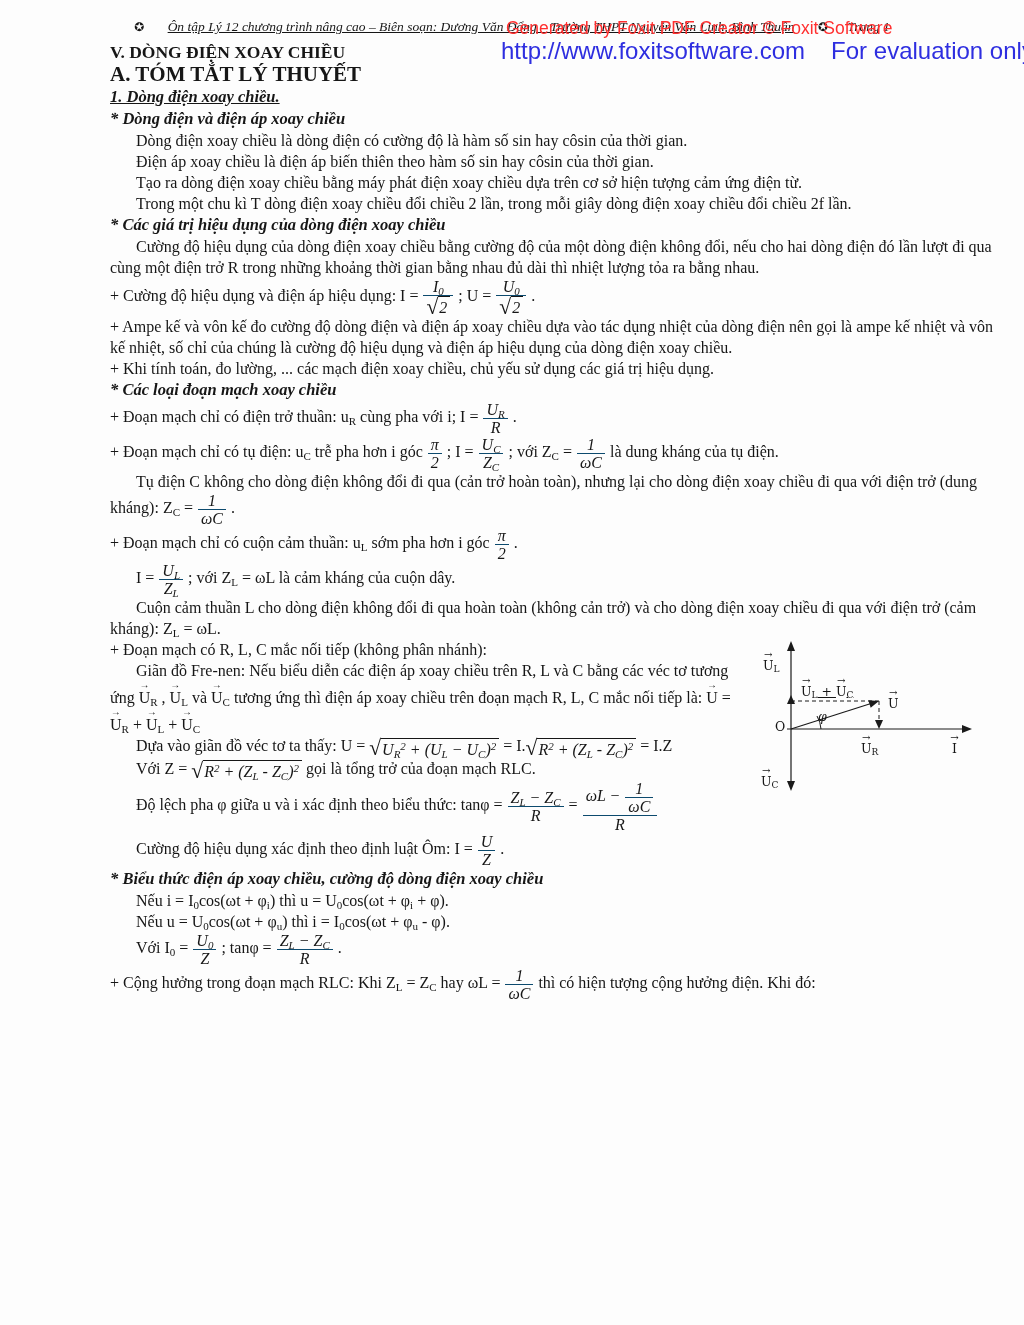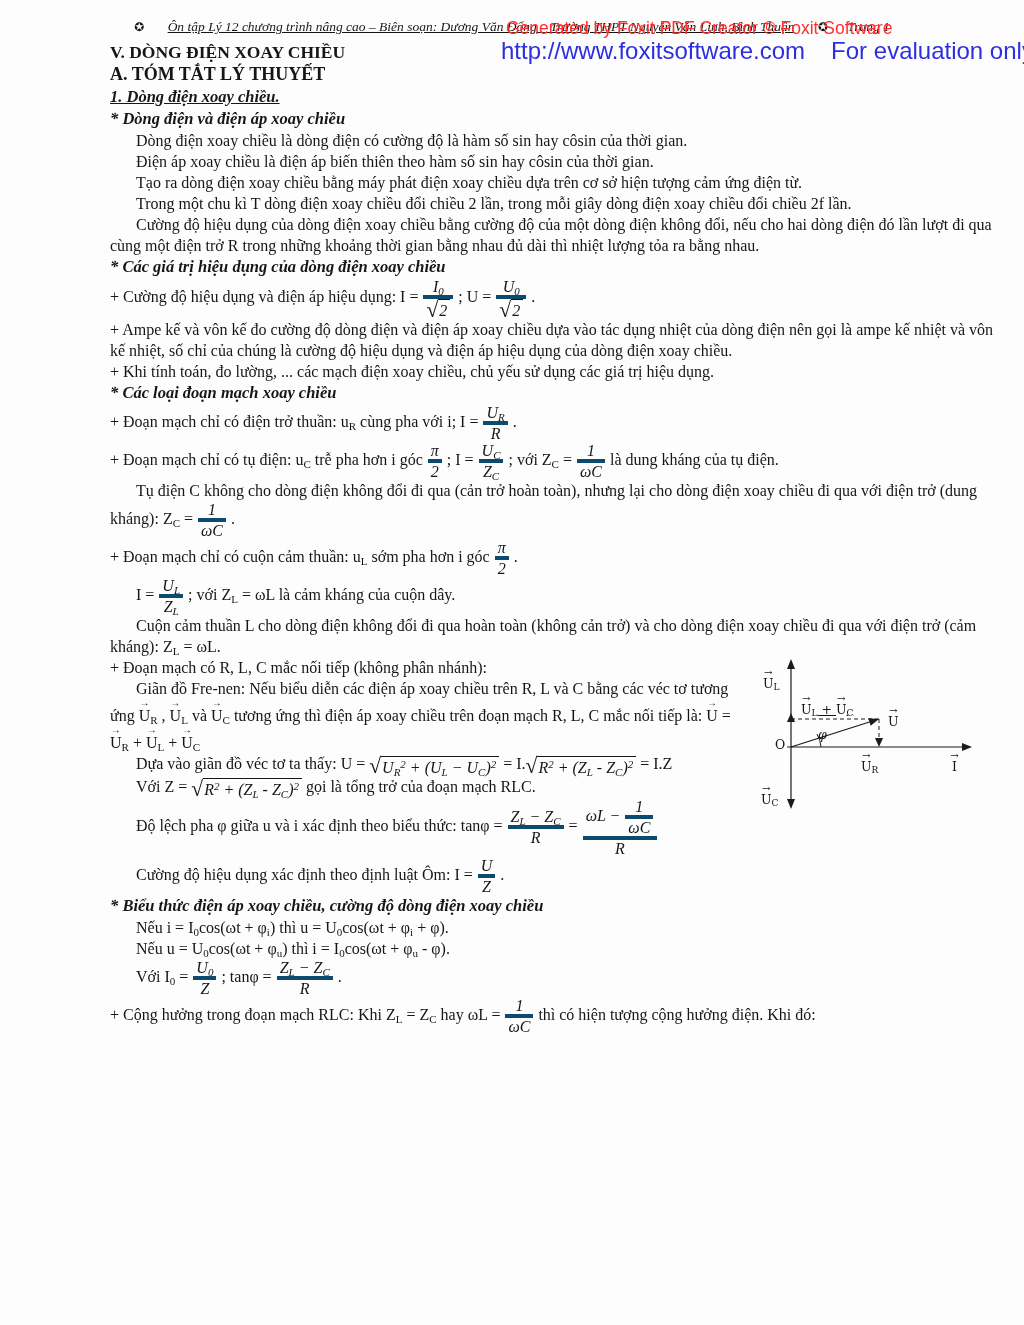--- a/index.html
+++ b/index.html
@@ -38,35 +38,35 @@
   .title{
     position:absolute;top:42px;left:110px;width:860px;
     text-align:left;font-weight:bold;font-size:17.5px;font-family:Liberation Serif, serif;
   }
 
   .content{
     position:absolute;top:63px;left:110px;width:884px;
     font-size:16px;line-height:21px;
   }
   .blk{margin:0;}
-  .b{font-weight:bold;font-size:18px;line-height:23px;}
+  .b{font-weight:bold;font-size:21px;line-height:23px;}
   .biu{font-weight:bold;font-style:italic;text-decoration:underline;font-size:16.5px;line-height:22px;}
   .bi{font-weight:bold;font-style:italic;font-size:16.5px;line-height:22px;}
   .p{text-indent:26px;}
   .pn{text-indent:0;}
 
   
   sub{font-size:11px;line-height:0;vertical-align:-3px;}
   sup{font-size:11px;line-height:0;vertical-align:5px;}
   .frac{
     display:inline-flex;flex-direction:column;text-align:center;
     vertical-align:middle;font-style:italic;line-height:17px;
     padding:0 1px;text-indent:0;
   }
-  .frac .num{border-bottom:4px solid #0c4a6e;padding:0 3px;}
+  .frac .num{border-bottom:1px solid #0c4a6e;padding:0 3px;}
   .frac .den{padding:0 3px;}
   .sqrt{display:inline-flex;vertical-align:middle;font-style:italic;text-indent:0;}
   .sqrt .rad{align-self:flex-end;font-style:normal;font-size:1.35em;line-height:0.85;}
   .sqrt .radbody{border-top:1.2px solid #161616;padding:2px 3px 0 1px;line-height:17px;}
   .vec{position:relative;display:inline-block;padding-top:9px;line-height:1;text-indent:0;}
   .vec::before{content:"\2192";position:absolute;top:-1px;left:50%;transform:translateX(-50%);font-size:10px;font-style:normal;}
 
   
   .figure{
     position:relative;float:right;width:237px;height:158px;
@@ -108,22 +108,22 @@
 
   <div class="content">
     <div id="blocks-a">
         <div class="blk b">A. TÓM TẮT LÝ THUYẾT</div>
         <div class="blk biu">1. Dòng điện xoay chiều.</div>
         <div class="blk bi">* Dòng điện và điện áp xoay chiều</div>
         <div class="blk p">Dòng điện xoay chiều là dòng điện có cường độ là hàm số sin hay côsin của thời gian.</div>
         <div class="blk p">Điện áp xoay chiều là điện áp biến thiên theo hàm số sin hay côsin của thời gian.</div>
         <div class="blk p">Tạo ra dòng điện xoay chiều bằng máy phát điện xoay chiều dựa trên cơ sở hiện tượng cảm ứng điện từ.</div>
         <div class="blk p">Trong một chu kì T dòng điện xoay chiều đổi chiều 2 lần, trong mỗi giây dòng điện xoay chiều đổi chiều 2f lần.</div>
+        <div class="blk bi">* Các giá trị hiệu dụng của dòng điện xoay chiều</div>
         <div class="blk p">Cường độ hiệu dụng của dòng điện xoay chiều bằng cường độ của một dòng điện không đổi, nếu cho hai dòng điện đó lần lượt đi qua cùng một điện trở R trong những khoảng thời gian bằng nhau đủ dài thì nhiệt lượng tỏa ra bằng nhau.</div>
-        <div class="blk bi">* Các giá trị hiệu dụng của dòng điện xoay chiều</div>
         <div class="blk pn">+ Cường độ hiệu dụng và điện áp hiệu dụng: I = <span class="frac">
             <span class="num">I<sub>0</sub></span>
             <span class="den"><span class="sqrt">
                 <span class="rad">√</span>
                 <span class="radbody">2</span>
               </span></span>
           </span> ;  U = <span class="frac">
             <span class="num">U<sub>0</sub></span>
             <span class="den"><span class="sqrt">
                 <span class="rad">√</span>

